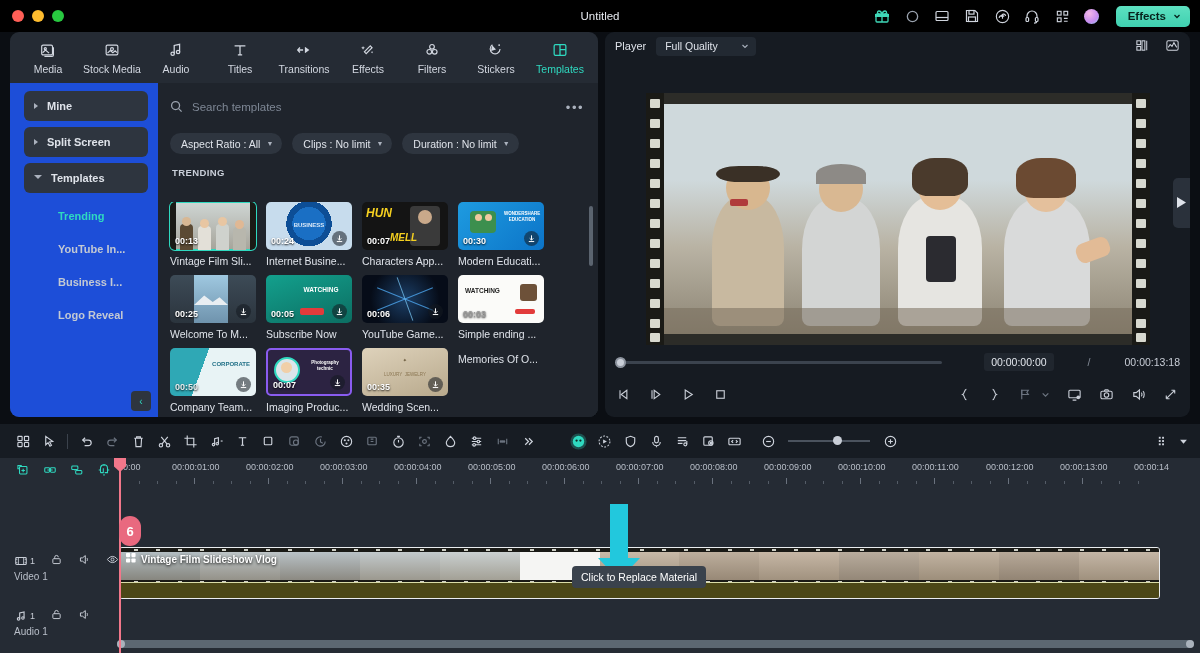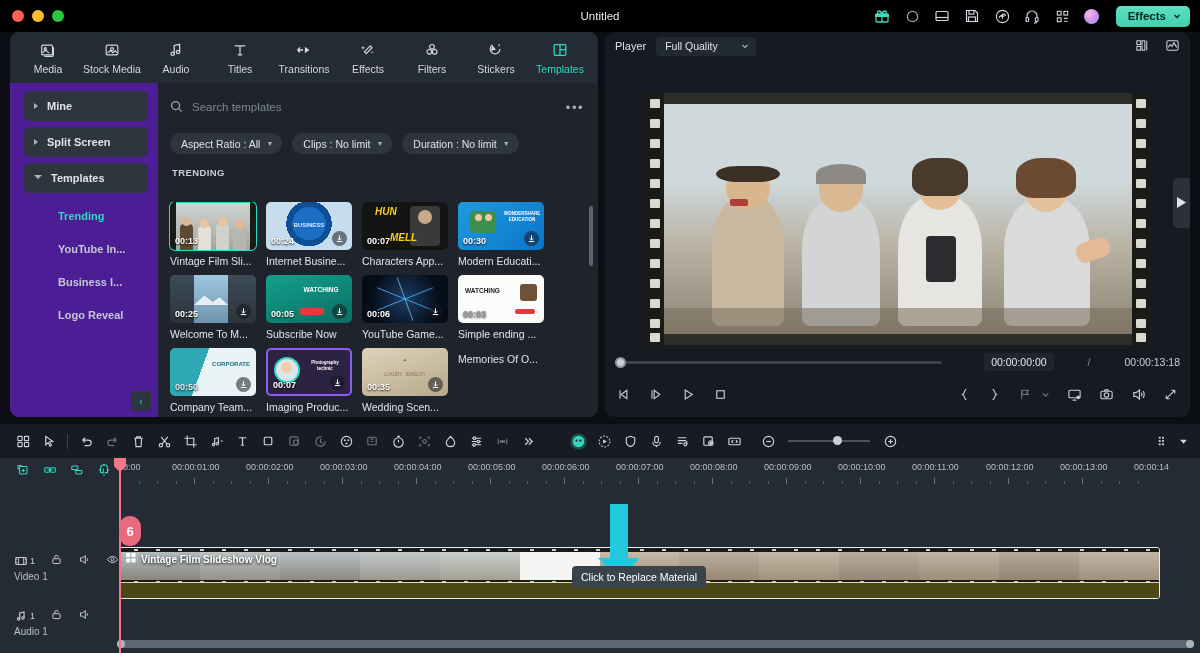--- a/index.html
+++ b/index.html
@@ -31,21 +31,21 @@
   
   .leftpanel{ position:absolute; left:10px; top:32px; width:588px; height:385px;
      background:#252b34; border-radius:9px; overflow:hidden; }
   .tabbar{ height:51px; display:flex; align-items:center; padding:0 6px; gap:0px;}
   .tab{ flex:1; height:47px; display:flex; flex-direction:column; align-items:center; justify-content:center;
      gap:4px; color:#d2d7e0; cursor:pointer; font-size:10.5px; }
   .tab .ti{height:19px;display:flex;align-items:center;}
   .tab.active{ color:#2fd9c0; }
 
   .panelbody{ position:absolute; top:51px; left:0; right:0; bottom:0; display:flex; background:#1f242c;}
-  .navcol{ width:148px; background:#4c1d95; padding:8px 10px 0 14px; position:relative;}
+  .navcol{ width:148px; background:#1d4ed8; padding:8px 10px 0 14px; position:relative;}
   .navgrp{ height:30px; margin-bottom:6px; border-radius:6px; background:#2e353f;
      display:flex; align-items:center; padding-left:10px; gap:9px; cursor:pointer; font-weight:bold; color:#dfe3ea; font-size:11px;}
   .caret{ width:0;height:0; border-left:4px solid #aab1bd; border-top:3.5px solid transparent; border-bottom:3.5px solid transparent;}
   .caret.open{ border-left:4px solid transparent; border-right:4px solid transparent; border-top:4.5px solid #aab1bd; }
   .subitem{ height:33px; display:flex; align-items:center; padding-left:34px; color:#c3c9d3; font-size:11px; cursor:pointer; font-weight:bold;}
   .subitem.active{ color:#2fd9c0; }
   .collapse{ position:absolute; right:7px; bottom:6px; width:20px;height:20px;border-radius:4px;
      background:#2e353f; color:#2fd9c0; display:flex;align-items:center;justify-content:center; font-size:10px; cursor:pointer;}
 
   .content{ flex:1; position:relative; background:#1f242c; }
@@ -395,21 +395,21 @@
                       <path d="M5 1.5v5M3 4.8L5 6.8l2-2M2 8.4h6"></path>
                     </svg>
                   </div>
               </div>
               <div class="cname">Internet Busine...</div>
             </div>
             <div class="card">
               <div class="thumb t-char">
                 <div style="position:absolute;right:8px;top:4px;width:30px;height:40px;background:#3a3a3a;border-radius:4px"></div>
                 <div style="position:absolute;right:16px;top:8px;width:14px;height:14px;border-radius:50%;background:#c9a98a"></div>
-                <div style="position:absolute;left:13px;top:4px;color:#f5d020;font-weight:bold;font-size:10px;font-style:italic">HUN</div>
+                <div style="position:absolute;left:4px;top:4px;color:#f5d020;font-weight:bold;font-size:12px;font-style:italic">HUN</div>
                 <div style="position:absolute;left:28px;bottom:7px;color:#f5d020;font-weight:bold;font-size:10px;font-style:italic">MELL</div>
                 <div class="dur">00:07</div>
               </div>
               <div class="cname">Characters App...</div>
             </div>
             <div class="card">
               <div class="thumb t-edu">
                 <div style="position:absolute;left:12px;top:9px;width:26px;height:22px;border-radius:4px;background:#3c8f4e"></div>
                 <div style="position:absolute;left:17px;top:12px;width:7px;height:7px;border-radius:50%;background:#f0c9a0"></div>
                 <div style="position:absolute;left:27px;top:12px;width:7px;height:7px;border-radius:50%;background:#f0c9a0"></div>

